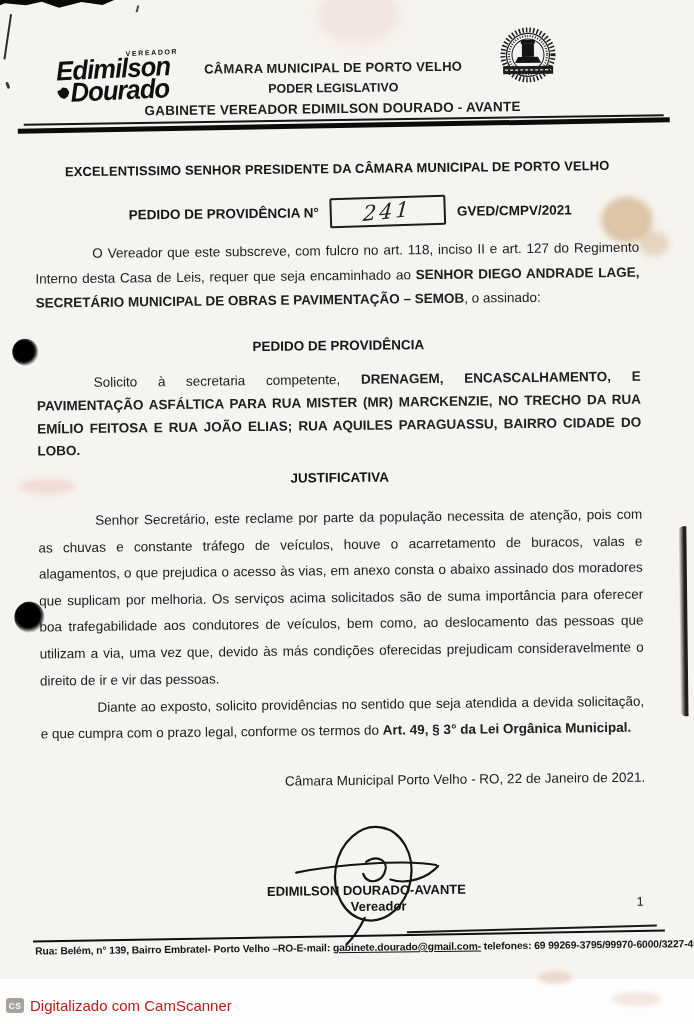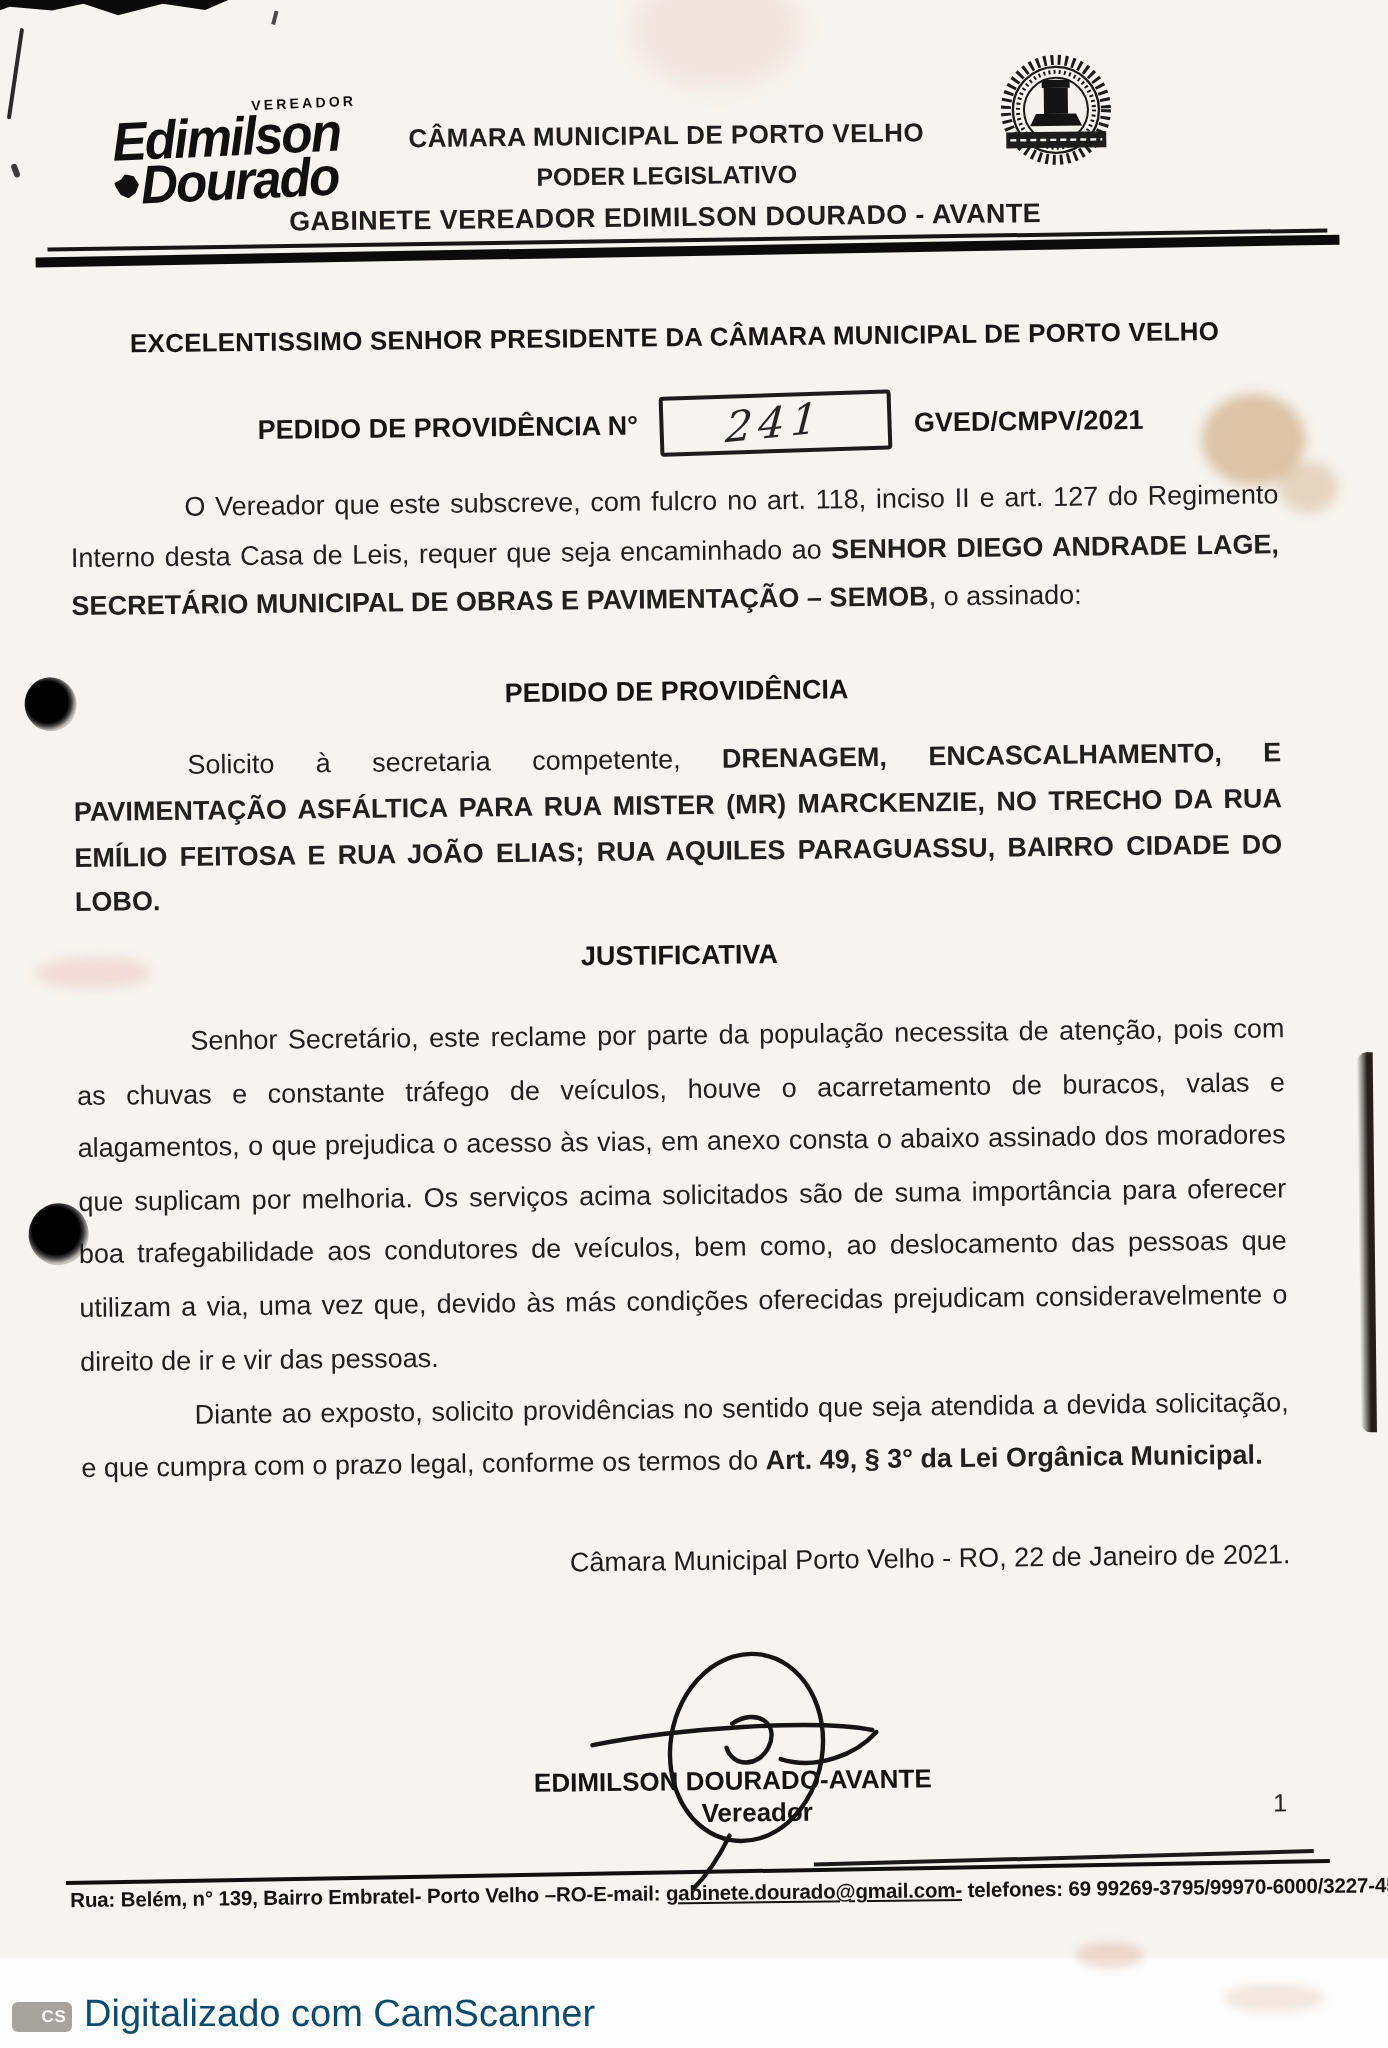--- a/index.html
+++ b/index.html
@@ -69,22 +69,22 @@
   .stain-tan{left:612px;top:206px;width:52px;height:46px;background:rgba(196,150,94,.5);}
   .stain-tan2{left:650px;top:240px;width:30px;height:26px;background:rgba(196,150,94,.32);}
   .stain-pink-top{left:330px;top:-8px;width:84px;height:58px;background:rgba(232,180,172,.26);filter:blur(6px);}
   .stain-pink-left{left:26px;top:481px;width:58px;height:16px;background:rgba(230,170,162,.33);}
   
   .white-strip{left:0;top:979px;width:694px;height:45px;background:#fdfdfd;}
   .smudge1{left:538px;top:971px;width:34px;height:13px;background:rgba(226,188,168,.5);border-radius:50%;filter:blur(2px);}
   .smudge2{left:612px;top:992px;width:50px;height:14px;background:rgba(226,188,168,.35);border-radius:50%;filter:blur(2px);}
   .cs-row{left:6px;top:997px;display:flex;align-items:center;gap:6px;}
   .cs-icon{width:18px;height:15px;border-radius:3px;background:#a6a29e;color:#fdfdfd;
-    font-size:8.5px;font-weight:bold;display:flex;align-items:center;justify-content:center;letter-spacing:.3px;padding-left:12px;}
-  .cs-label{font-size:19px;color:#0c4a6e;}
+    font-size:8.5px;font-weight:bold;display:flex;align-items:center;justify-content:center;letter-spacing:.3px;}
+  .cs-label{font-size:15px;color:#b91c1c;}
 </style>
 </head>
 <body>
 
 <div class="page">
 
   <div class="sheet">
 
     <div class="abs torn"></div>
 

